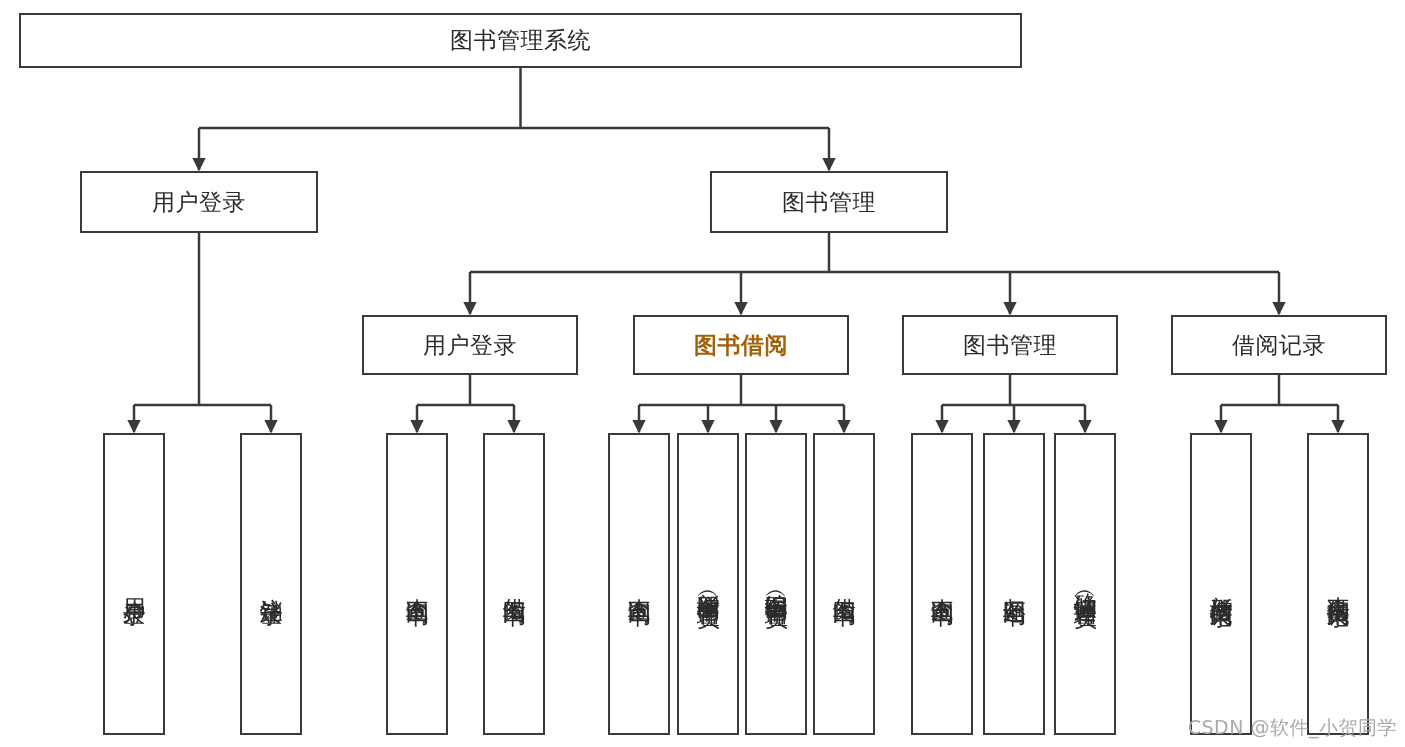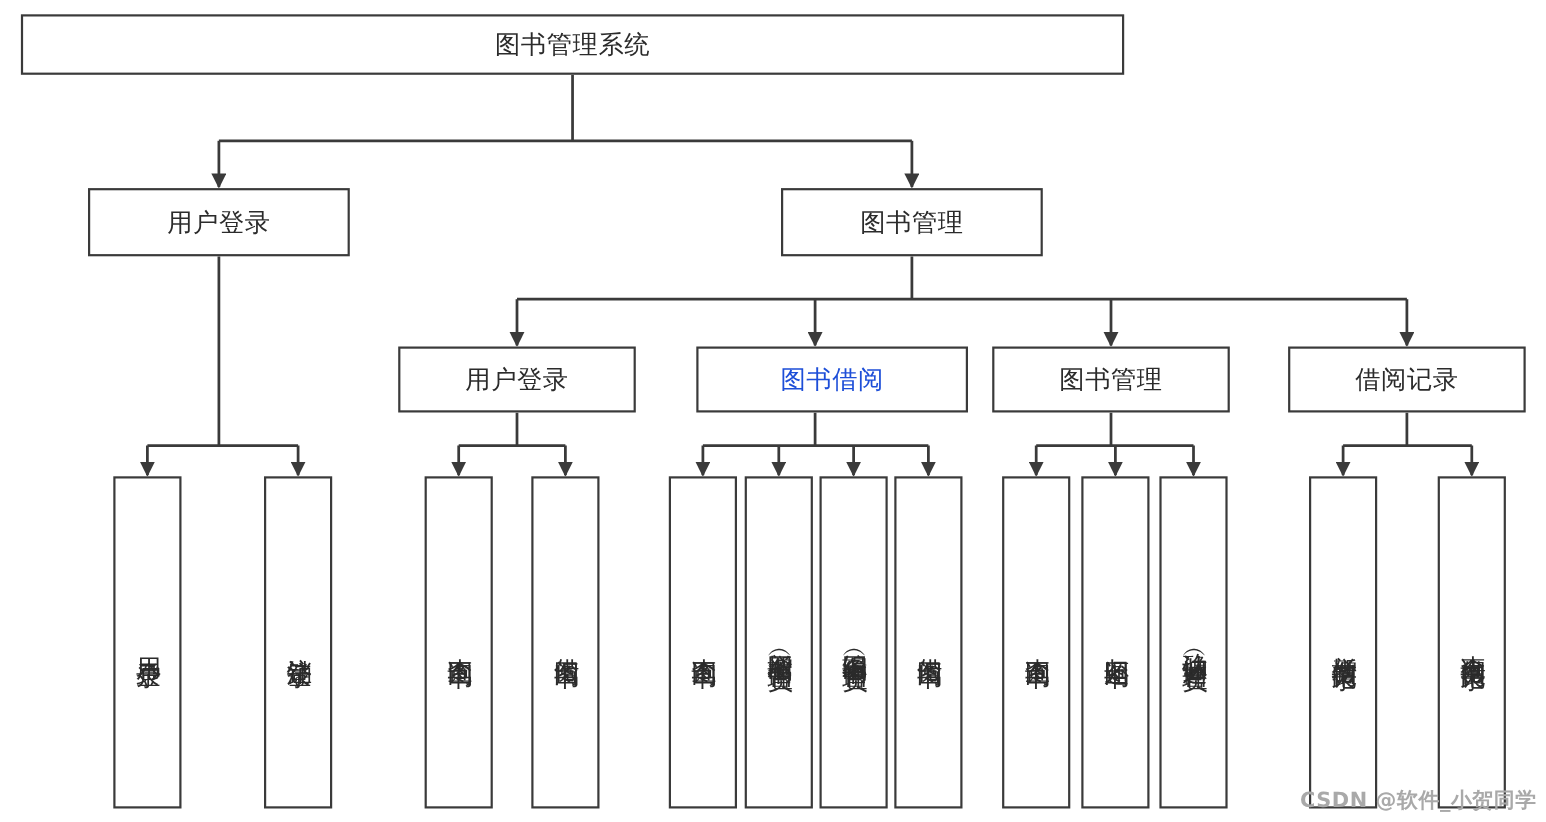--- a/index.html
+++ b/index.html
@@ -59,21 +59,20 @@
   }
   #watermark {
     position: absolute;
     right: 8px;
     bottom: 6px;
     font-size: 19px;
     color: #a9a9a9;
     letter-spacing: 0.5px;
     white-space: nowrap;
     pointer-events: none;
-    font-weight: bold;
   }
 </style>
 </head>
 <body>
 
 <div id="canvas">
 
   <svg id="edges" viewBox="0 0 1405 747" xmlns="http://www.w3.org/2000/svg">
       <defs>
         <marker id="arrow" viewBox="0 0 10 10" refX="9" refY="5" markerWidth="5.5" markerHeight="5.5" orient="auto" markerUnits="strokeWidth">
@@ -121,21 +120,21 @@
       </div>
       <div class="node node-h" style="left: 80px; top: 171px; width: 238px; height: 62px; border-color: rgb(58, 58, 58); color: rgb(43, 43, 43);">
         <span class="node-label">用户登录</span>
       </div>
       <div class="node node-h" style="left: 710px; top: 171px; width: 238px; height: 62px; border-color: rgb(58, 58, 58); color: rgb(43, 43, 43);">
         <span class="node-label">图书管理</span>
       </div>
       <div class="node node-h" style="left: 362px; top: 315px; width: 216px; height: 60px; border-color: rgb(58, 58, 58); color: rgb(43, 43, 43);">
         <span class="node-label">用户登录</span>
       </div>
-      <div class="node node-h" style="left: 633px; top: 315px; width: 247px; height: 60px; border-color: rgb(58, 58, 58); color: #1d4ed8;">
+      <div class="node node-h" style="left: 633px; top: 315px; width: 216px; height: 60px; border-color: rgb(58, 58, 58); color: #a16207; font-weight: bold;">
         <span class="node-label">图书借阅</span>
       </div>
       <div class="node node-h" style="left: 902px; top: 315px; width: 216px; height: 60px; border-color: rgb(58, 58, 58); color: rgb(43, 43, 43);">
         <span class="node-label">图书管理</span>
       </div>
       <div class="node node-h" style="left: 1171px; top: 315px; width: 216px; height: 60px; border-color: rgb(58, 58, 58); color: rgb(43, 43, 43);">
         <span class="node-label">借阅记录</span>
       </div>
       <div class="node node-v" style="left: 103px; top: 433px; width: 62px; height: 302px; border-color: rgb(58, 58, 58); color: rgb(43, 43, 43);">
         <span class="node-label">用户登录</span>

